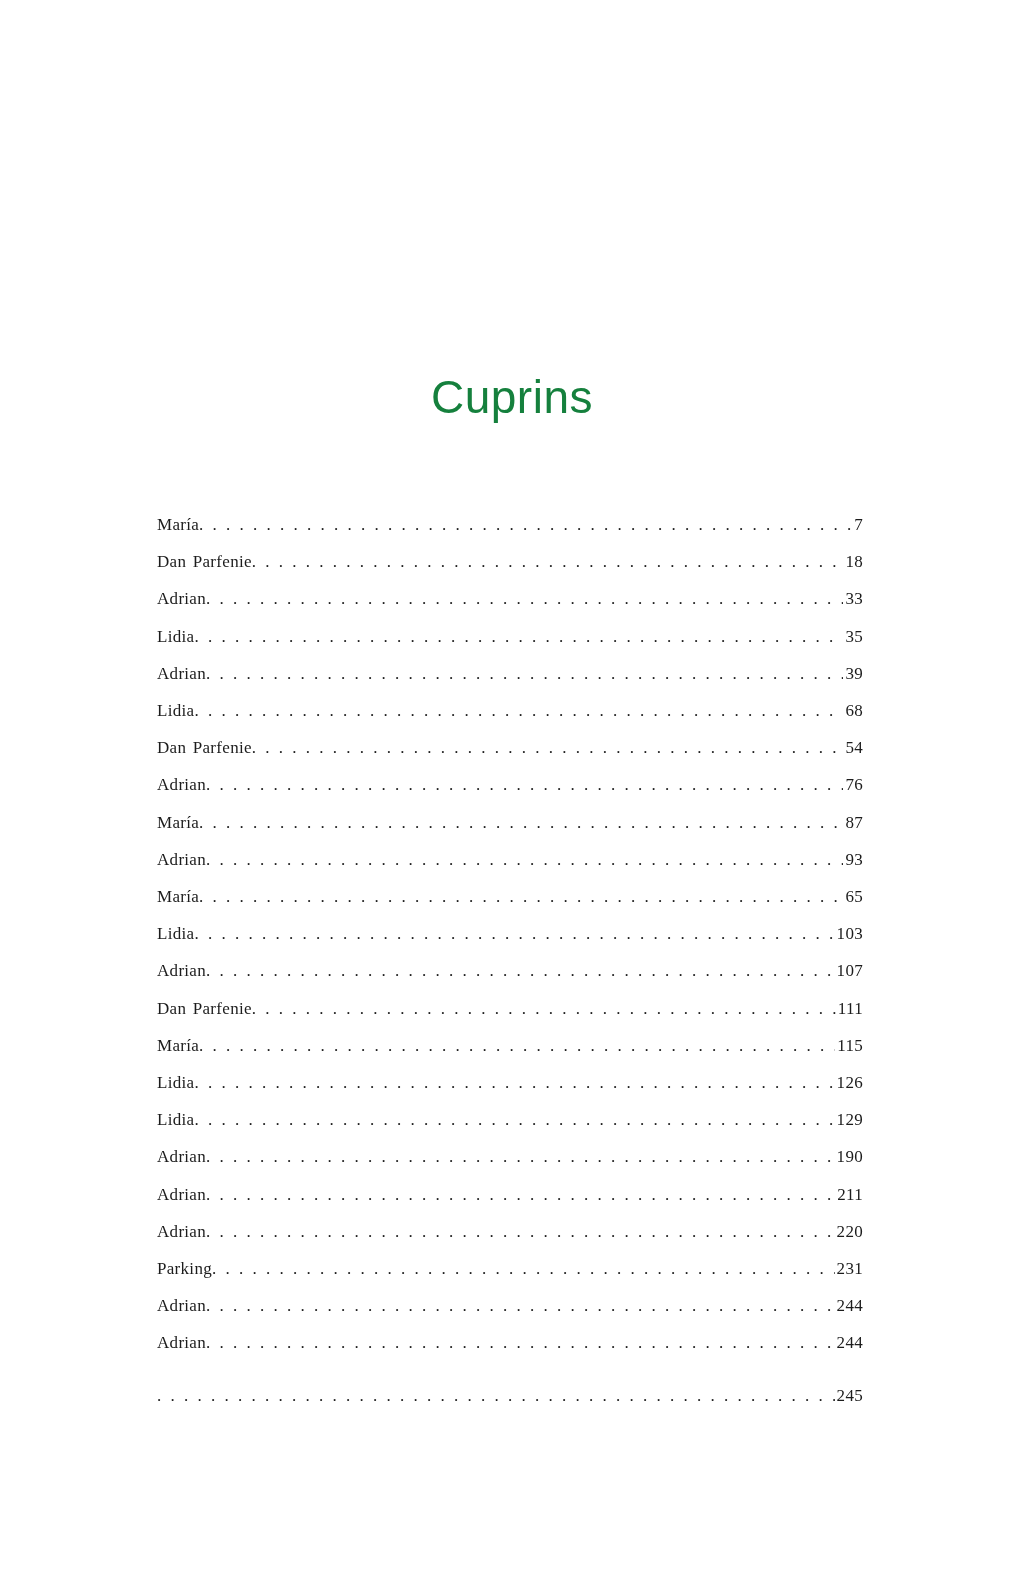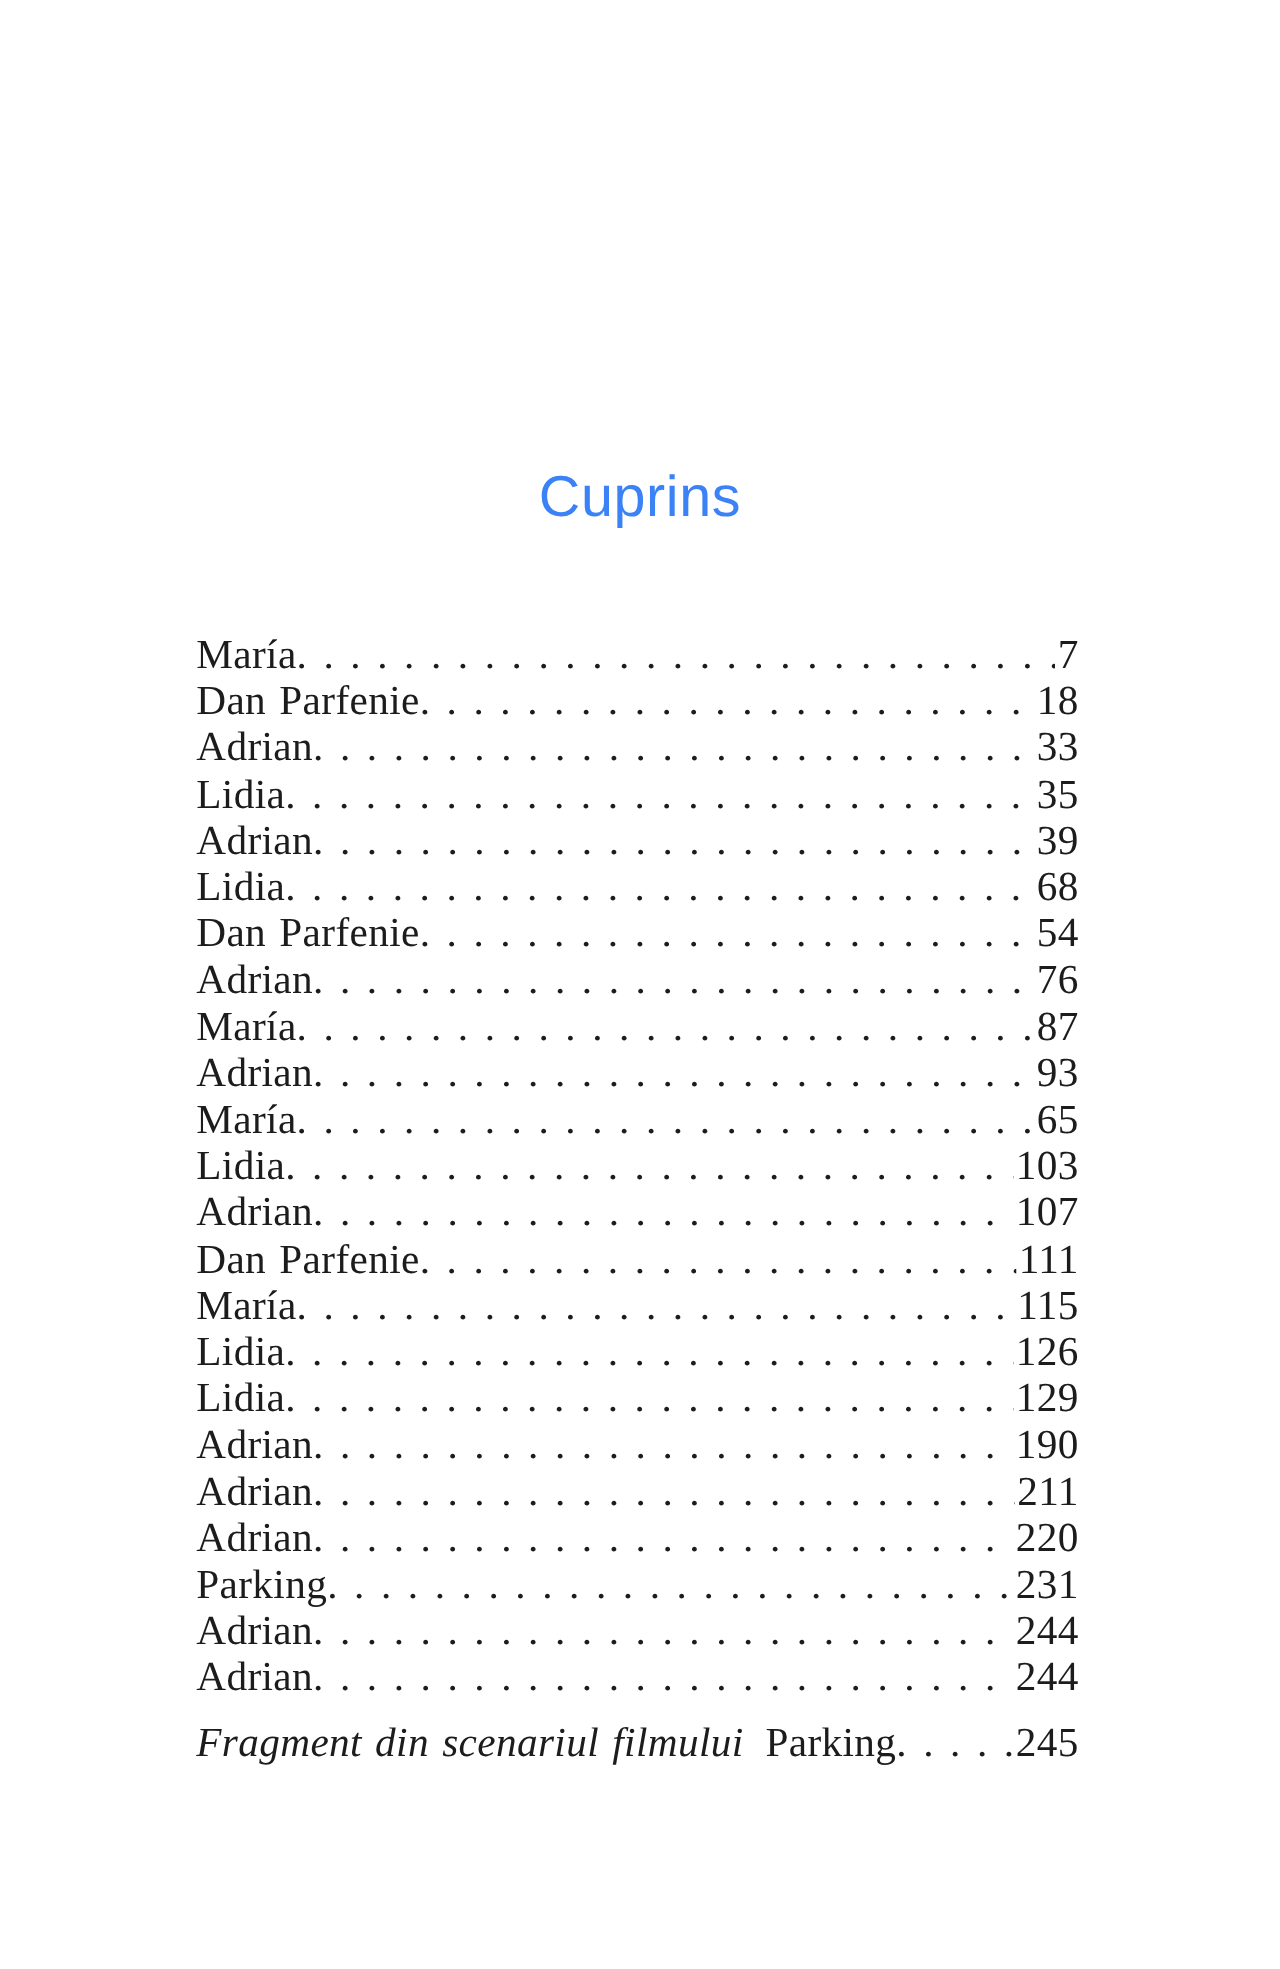--- a/index.html
+++ b/index.html
@@ -20,33 +20,33 @@
     position: absolute;
     top: 372px;
     left: 0;
     right: 0;
     margin: 0;
     text-align: center;
     font-family: "Liberation Sans", sans-serif;
     font-weight: 500;
     font-size: 46px;
     line-height: 1.1;
-    color: #3b82f6;
+    color: #15803d;
     letter-spacing: 0.5px;
   }
   .toc {
     position: absolute;
     top: 506px;
     left: 157px;
     width: 706px;
   }
   .row {
     display: flex;
     align-items: baseline;
-    font-size: 33px;
+    font-size: 17px;
     line-height: 37.2px;
     white-space: nowrap;
     letter-spacing: 0.3px;
   }
   .row .name {
     flex: 0 0 auto;
     white-space: nowrap;
     word-spacing: 2px;
   }
   .row .leader {
@@ -210,19 +210,18 @@
     <span class="leader"> . . . . . . . . . . . . . . . . . . . . . . . . . . . . . . . . . . . . . . . . . . . . . . . . . . . . . . . . . . . . . . . . . . . . . . . . . . . . . . . . . . . . . . . . . . . . . . . . . . . . . . . . . . . . . . . . . . . . . . . .</span>
     <span class="pagenum">244</span>
   </div>
 
   <div class="row">
     <span class="name">Adrian</span>
     <span class="leader"> . . . . . . . . . . . . . . . . . . . . . . . . . . . . . . . . . . . . . . . . . . . . . . . . . . . . . . . . . . . . . . . . . . . . . . . . . . . . . . . . . . . . . . . . . . . . . . . . . . . . . . . . . . . . . . . . . . . . . . . .</span>
     <span class="pagenum">244</span>
   </div>
 <div class="row final">
-      <span class="name"><span class="italic">Fragment din scenariul filmului</span>  <span>Parking</span></span>
       <span class="leader"> . . . . . . . . . . . . . . . . . . . . . . . . . . . . . . . . . . . . . . . . . . . . . . . . . . . . . . . . . . . . . . . . . . . . . . . . . . . . . . . . . . . . . . . . . . . . . . . . . . . . . . . . . . . . . . . . . . . . . . . .</span>
       <span class="pagenum">245</span>
     </div>
   </div>
 
 </div>
 
 </body></html>

